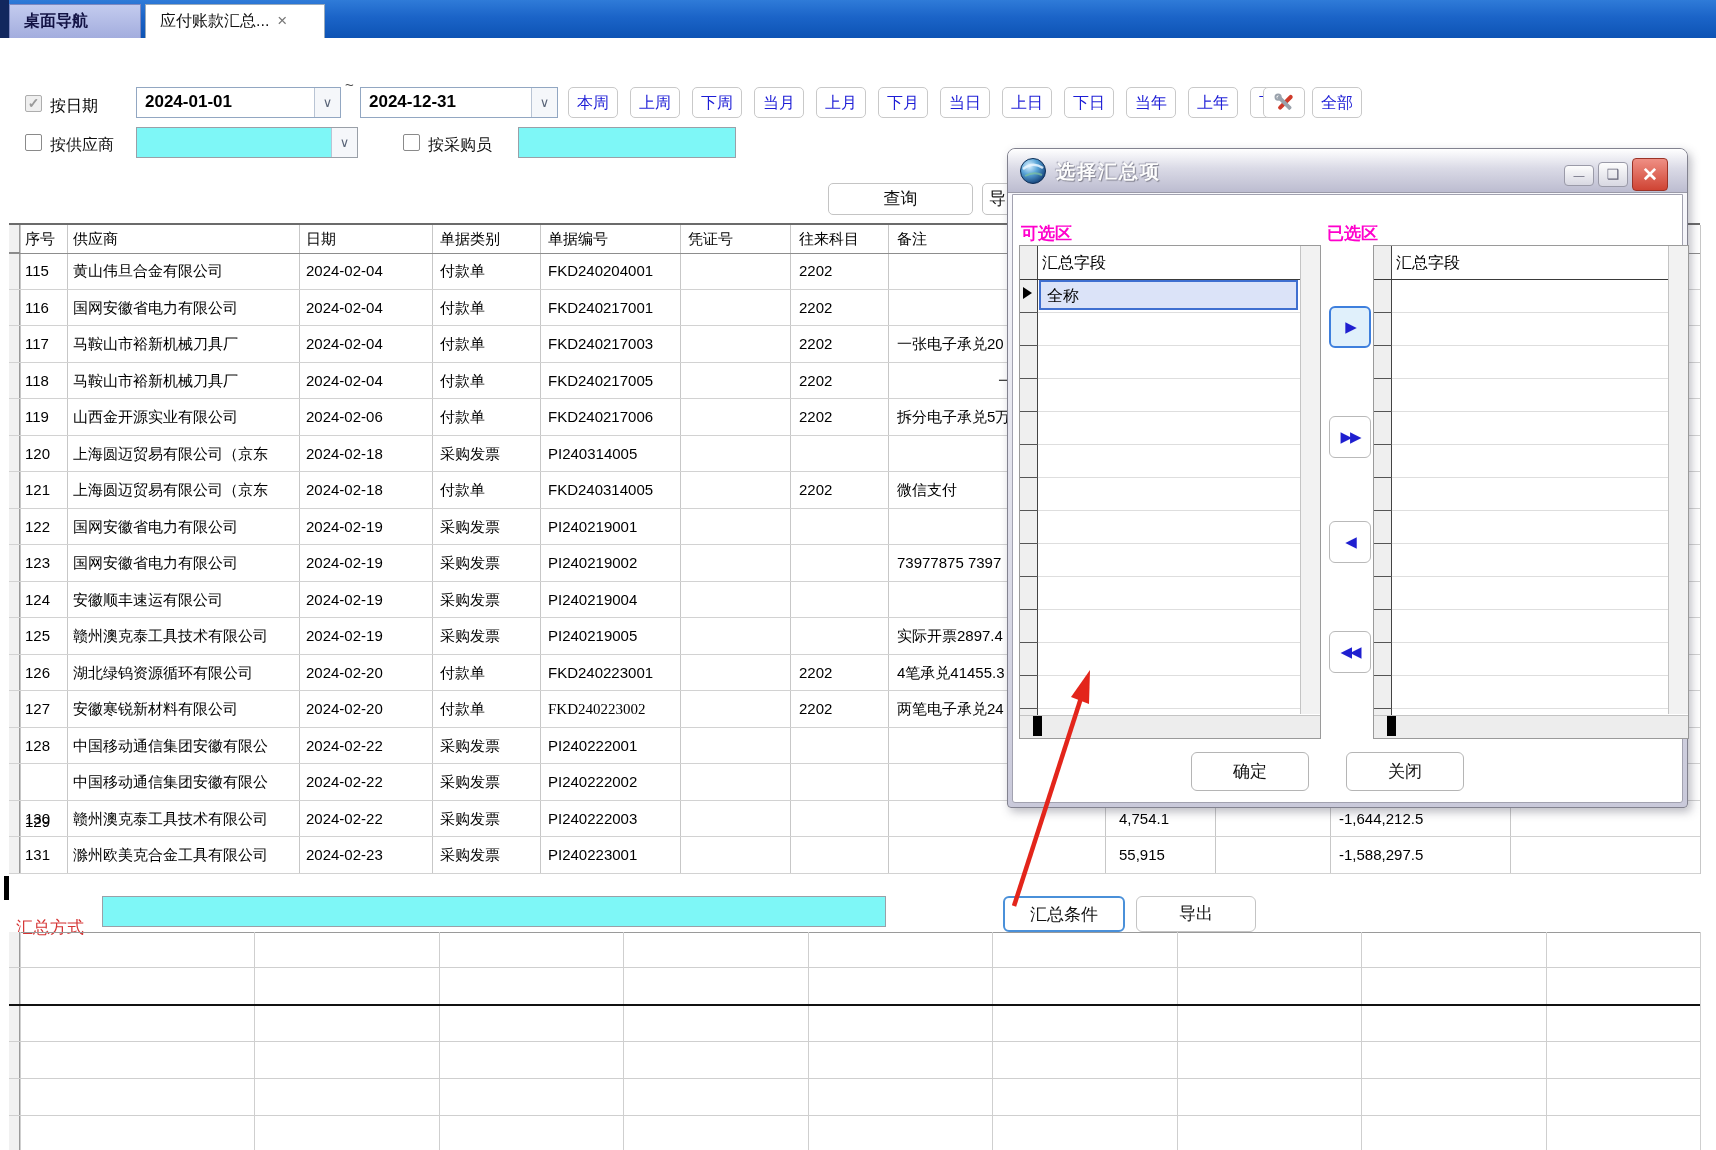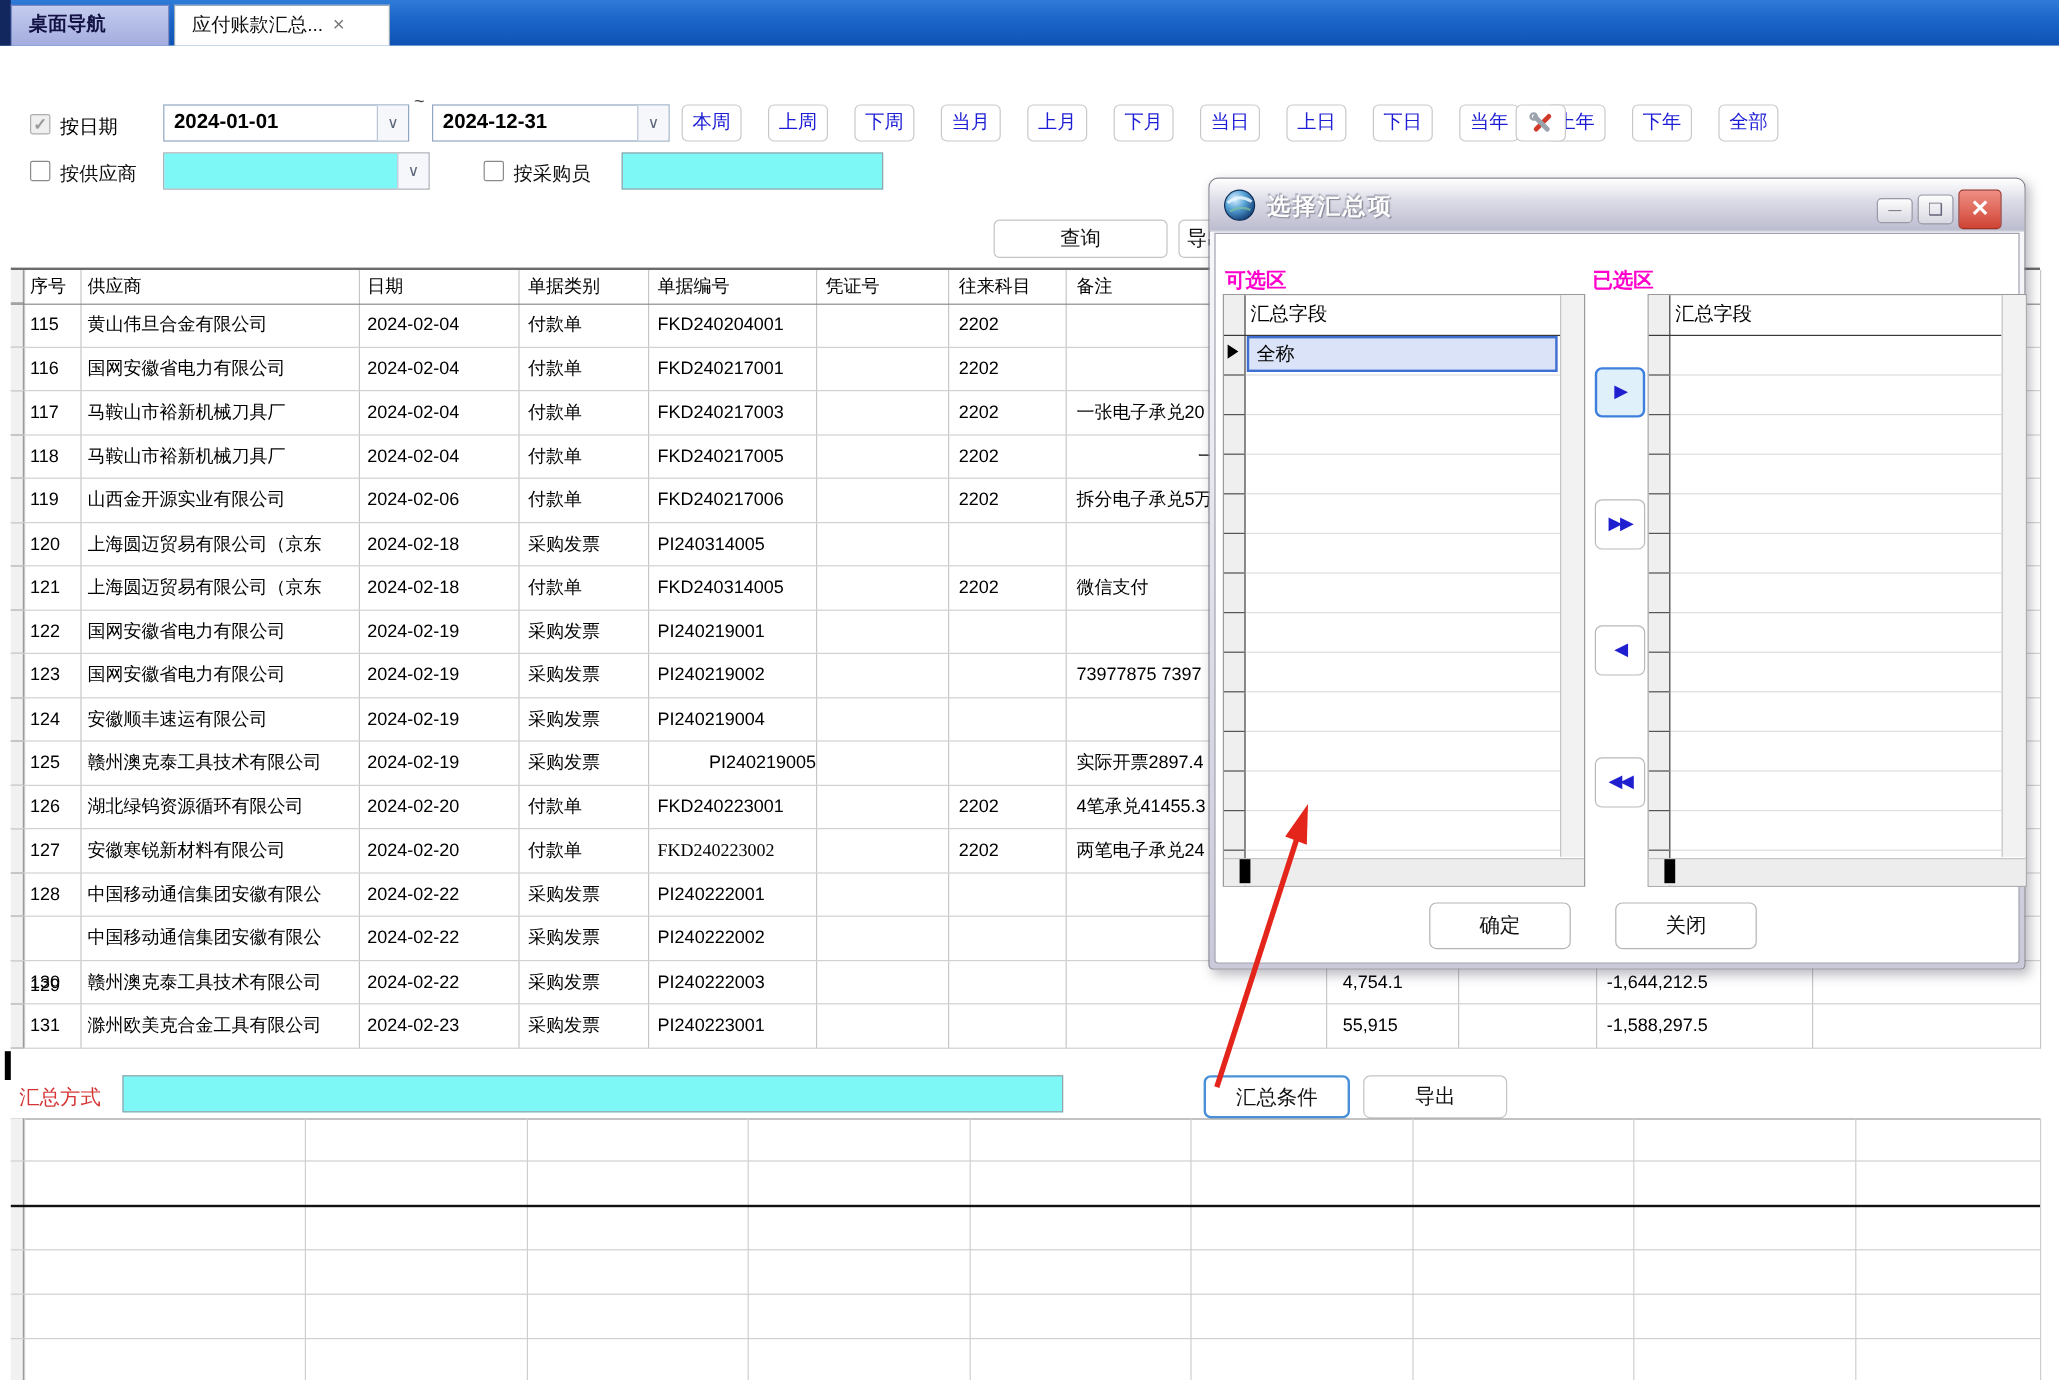--- a/index.html
+++ b/index.html
@@ -20,34 +20,34 @@
   .lbl.dis { color:#000000; }
   .chk { position:absolute; width:17px; height:17px; border:1px solid #8a8a8a; background:#fff; border-radius:2px; }
   .chk.checked { background:#efefef; border-color:#adadad; color:#9a9a9a; font-size:14px; text-align:center; line-height:15px; font-weight:bold; }
   .combo { position:absolute; height:31px; background:#fff; border:1px solid #92a7c2; display:flex; }
   .combo .val { flex:1; font-size:17px; font-weight:600; color:#000; padding:4px 0 0 8px; }
   .combo .dd  { width:26px; border-left:1px solid #b9c4d4; background:#f5f7fa; color:#5a6578; font-size:13px; text-align:center; line-height:29px; }
   .cyanbox { background:#7ef7f7 !important; }
   .tilde { position:absolute; font-size:15px; color:#444; }
   .qbtn { height:31px; padding:0 8px; background:#fff; border:1px solid #c9c9c9; border-radius:5px;
           color:#1d1dd6; font-size:16px; line-height:29px; text-align:center; cursor:pointer; white-space:nowrap; }
-  #quick-buttons { position:absolute; left:568px; top:87px; display:flex; gap:22px; }
+  #quick-buttons { position:absolute; left:568px; top:87px; display:flex; gap:12px; }
   .toolbtn { width:42px; }
 
   .pushbtn { position:absolute; background:#fff; border:1px solid #c4c4c4; border-radius:5px;
              font-size:17px; color:#111; text-align:center; cursor:pointer; }
 
   
   .abs { position:absolute; }
 
   
   .cell { position:absolute; font-size:15px; color:#000; white-space:nowrap; overflow:hidden; }
 
   
-  .redlbl { color:#d53434; }
+  .redlbl { color:#d53434;margin-top:13px; }
 
   
   #dialog { position:absolute; left:1007px; top:148px; width:681px; height:660px;
             background:linear-gradient(180deg,#fbfbfe,#c9c9da); border:1px solid #82828f;
             border-radius:8px 8px 4px 4px; box-shadow:3px 4px 10px rgba(60,60,80,.35); z-index:20; }
   #dlg-titlebar { position:absolute; left:0; top:0; right:0; height:44px;
                   background:linear-gradient(180deg,#ffffff 0%,#dadae6 45%,#bcbcd0 100%);
                   border-bottom:1px solid #9a9aa8; border-radius:8px 8px 0 0; }
   #dlg-title { position:absolute; left:48px; top:10px; font-size:19px; font-weight:bold; color:#fdfdfd;
                text-shadow:1px 1px 1px #80808e, -1px -1px 1px #a8a8b8; letter-spacing:2px; }
@@ -241,21 +241,21 @@
       <div class="cell" style="left: 25px; top: 581.5px; width: 42px; height: 36.5px; line-height: 36.5px;">124</div>
       <div class="cell" style="left: 73px; top: 581.5px; width: 226px; height: 36.5px; line-height: 36.5px;">安徽顺丰速运有限公司</div>
       <div class="cell" style="left: 306px; top: 581.5px; width: 126px; height: 36.5px; line-height: 36.5px;">2024-02-19</div>
       <div class="cell" style="left: 440px; top: 581.5px; width: 100px; height: 36.5px; line-height: 36.5px;">采购发票</div>
       <div class="cell" style="left: 548px; top: 581.5px; width: 132px; height: 36.5px; line-height: 36.5px;">PI240219004</div>
       <div style="position: absolute; left: 9px; top: 618px; width: 1691px; height: 36.5px; border-bottom: 1px solid rgb(210, 210, 210);"></div>
       <div class="cell" style="left: 25px; top: 618px; width: 42px; height: 36.5px; line-height: 36.5px;">125</div>
       <div class="cell" style="left: 73px; top: 618px; width: 226px; height: 36.5px; line-height: 36.5px;">赣州澳克泰工具技术有限公司</div>
       <div class="cell" style="left: 306px; top: 618px; width: 126px; height: 36.5px; line-height: 36.5px;">2024-02-19</div>
       <div class="cell" style="left: 440px; top: 618px; width: 100px; height: 36.5px; line-height: 36.5px;">采购发票</div>
-      <div class="cell" style="left: 548px; top: 618px; width: 132px; height: 36.5px; line-height: 36.5px; text-align: right;">PI240219005</div>
+      <div class="cell" style="left: 548px; top: 618px; width: 132px; height: 36.5px; line-height: 36.5px;">PI240219005</div>
       <div class="cell" style="left: 897px; top: 618px; width: 208px; height: 36.5px; line-height: 36.5px;">实际开票2897.4</div>
       <div style="position: absolute; left: 9px; top: 654.5px; width: 1691px; height: 36.5px; border-bottom: 1px solid rgb(210, 210, 210);"></div>
       <div class="cell" style="left: 25px; top: 654.5px; width: 42px; height: 36.5px; line-height: 36.5px;">126</div>
       <div class="cell" style="left: 73px; top: 654.5px; width: 226px; height: 36.5px; line-height: 36.5px;">湖北绿钨资源循环有限公司</div>
       <div class="cell" style="left: 306px; top: 654.5px; width: 126px; height: 36.5px; line-height: 36.5px;">2024-02-20</div>
       <div class="cell" style="left: 440px; top: 654.5px; width: 100px; height: 36.5px; line-height: 36.5px;">付款单</div>
       <div class="cell" style="left: 548px; top: 654.5px; width: 132px; height: 36.5px; line-height: 36.5px;">FKD240223001</div>
       <div class="cell" style="left: 799px; top: 654.5px; width: 89px; height: 36.5px; line-height: 36.5px;">2202</div>
       <div class="cell" style="left: 897px; top: 654.5px; width: 208px; height: 36.5px; line-height: 36.5px;">4笔承兑41455.3</div>
       <div style="position: absolute; left: 9px; top: 691px; width: 1691px; height: 36.5px; border-bottom: 1px solid rgb(210, 210, 210);"></div>

